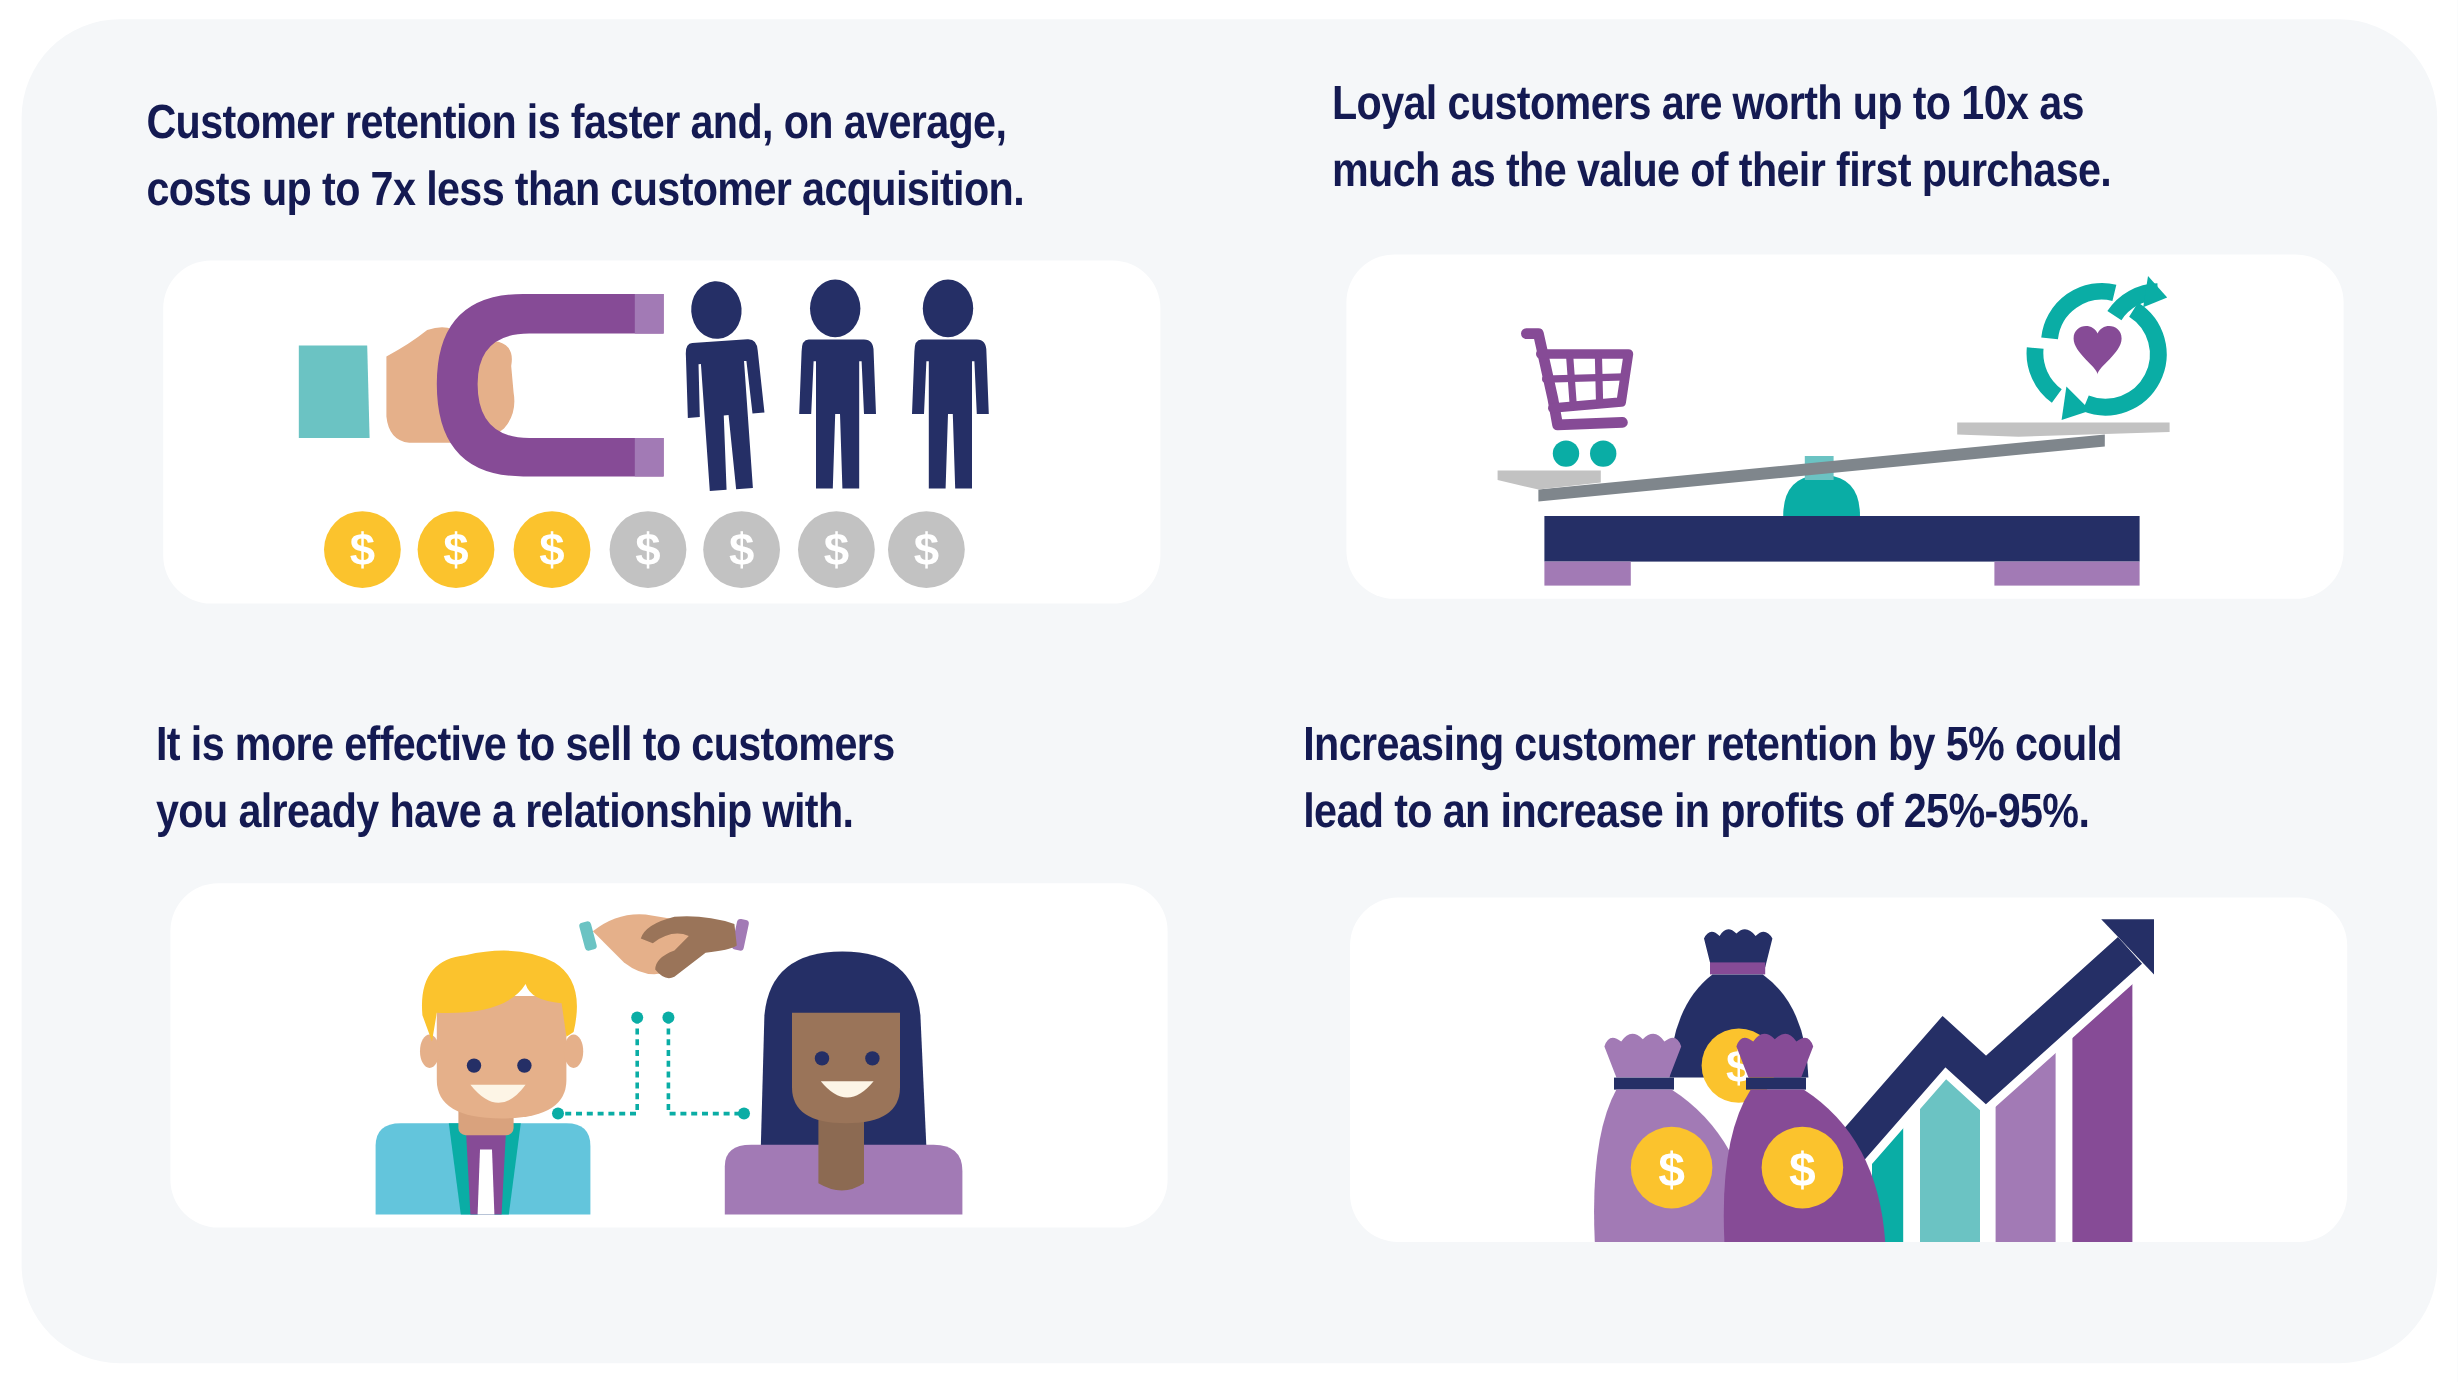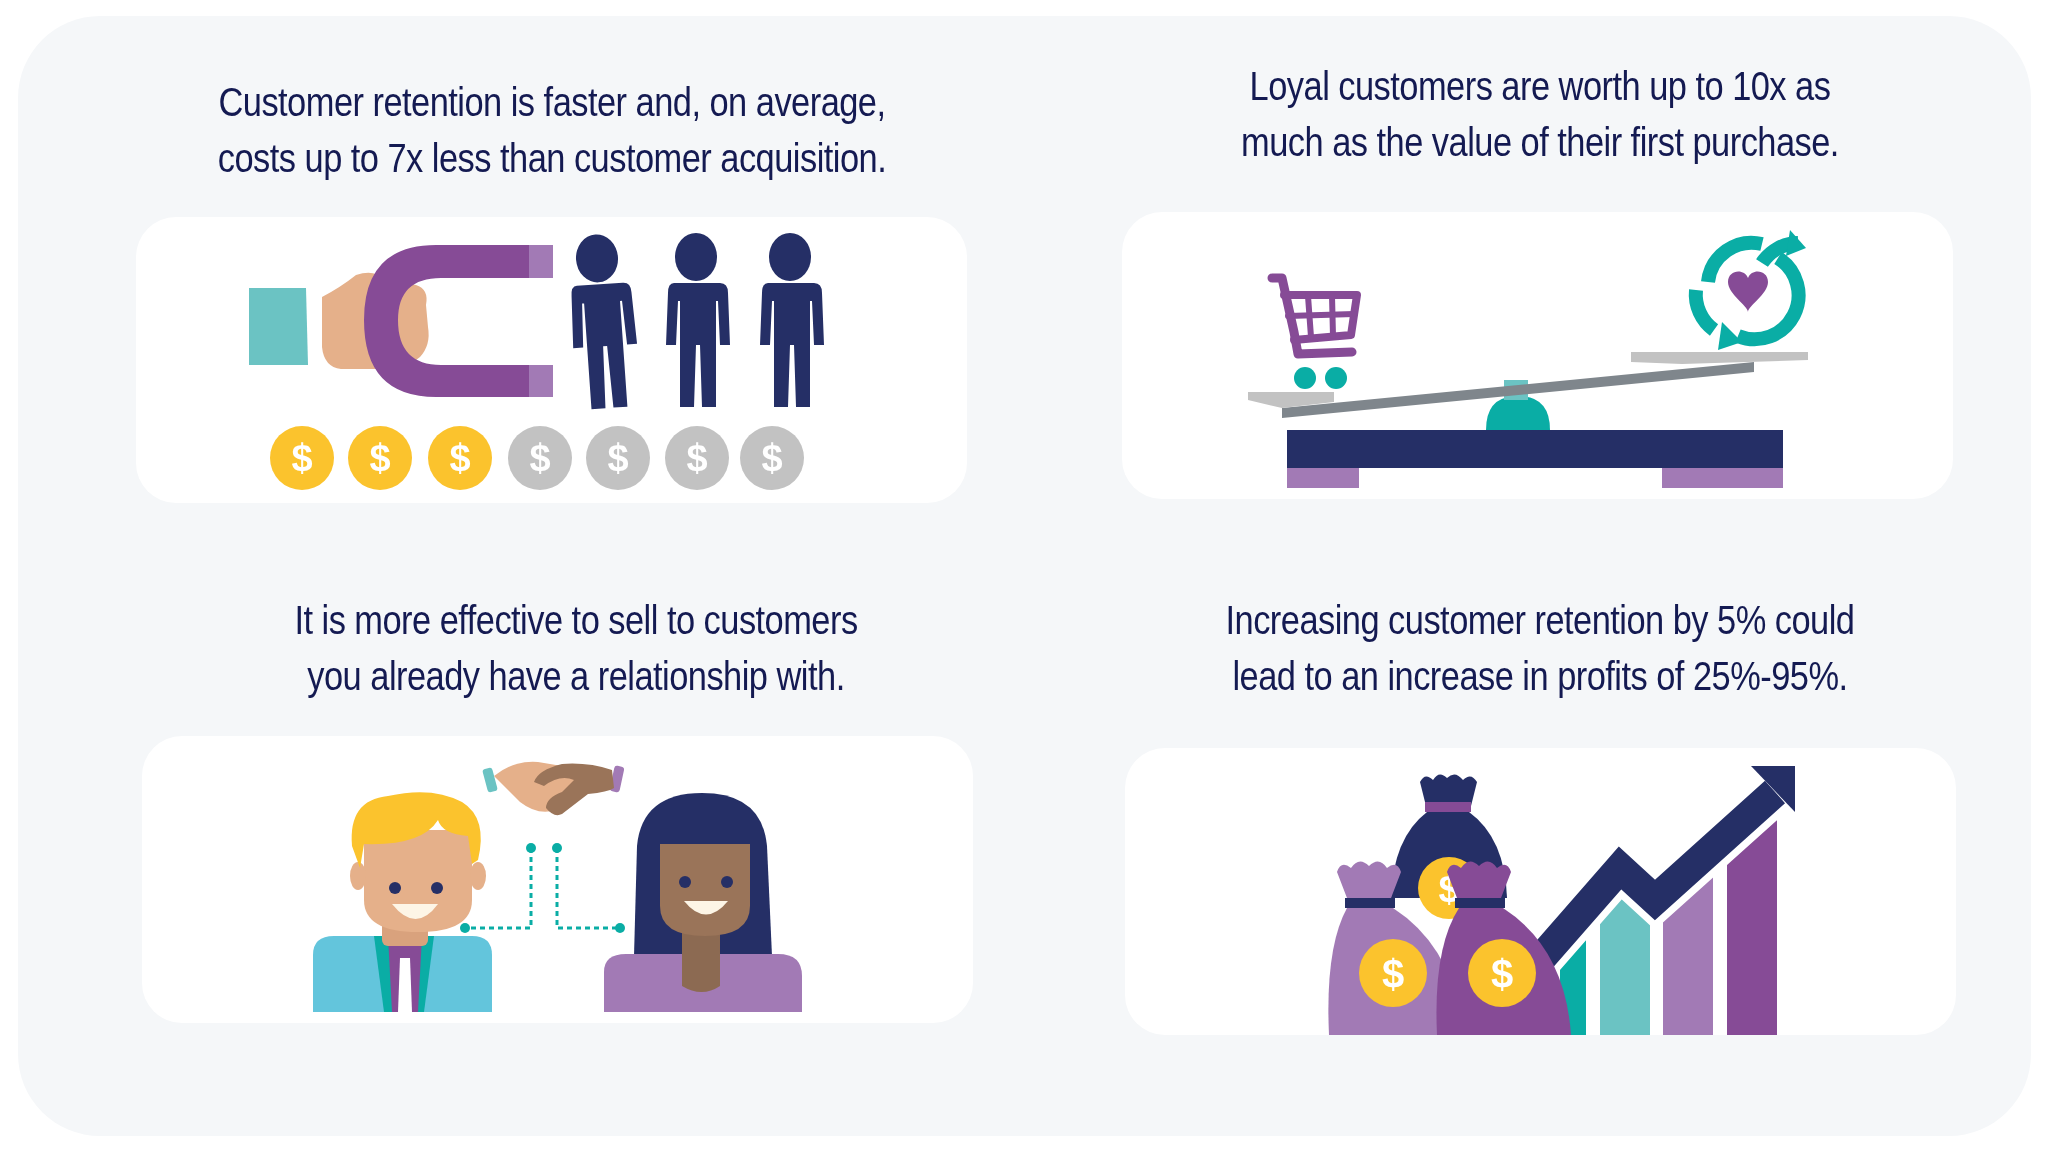--- a/index.html
+++ b/index.html
@@ -6,22 +6,22 @@
   body {
     width: 2048px; height: 1152px; position: relative; overflow: hidden;
     background: #ffffff;
     font-family: "Liberation Sans", "DejaVu Sans", sans-serif;
   }
   .panel {
     position: absolute; left: 18px; top: 16px; width: 2013px; height: 1120px;
     background: #f5f7f9; border-radius: 82px;
   }
   .headline {
-    position: absolute; width: 1000px; text-align: center;
-    color: #141a52; font-weight: normal; font-size: 40px; line-height: 56px;
+    position: absolute; width: 1000px; 
+    color: #141a52; font-weight: bold; font-size: 40px; line-height: 56px;
     letter-spacing: -0.6px;
   }
   .headline span { display: block; white-space: nowrap; transform: scaleX(0.86); transform-origin: center; }
   .card {
     position: absolute; background: #ffffff; border-radius: 40px; overflow: hidden;
   }
   .card svg { position: absolute; left: 0; top: 0; }
 </style>
 </head>
 <body>
@@ -131,21 +131,21 @@
       <path d="M586,70 A44,44 0 0 1 640,32" fill="none" stroke="#0aada5" stroke-width="14"></path>
       <path d="M574,78 A44,44 0 0 0 592,118" fill="none" stroke="#0aada5" stroke-width="14"></path>
       <polygon points="668,18 684,36 664,44" fill="#0aada5"></polygon>
       <path d="M656,46 A44,44 0 0 1 616,124" fill="none" stroke="#0aada5" stroke-width="14"></path>
       <polygon points="600,110 620,130 596,138" fill="#0aada5"></polygon>
       <path d="M606,70 C606,58 622,56 626,66 C630,56 646,58 646,70 C646,82 626,94 626,100 C626,94 606,82 606,70 Z" fill="#864b96"></path>
     </g>
   </svg>
 </div>
 
-<div class="headline" style="left:76px; top:592px;">
+<div class="headline" style="left:60px; top:592px;">
   <span>It is more effective to sell to customers</span>
   <span>you already have a relationship with.</span>
 </div>
 <div class="card" style="left:142px; top:736px; width:831px; height:287px;">
   <svg width="831" height="287" viewBox="0 0 831 287">
 
     <g>
       <path d="M171,219 Q171,200 192,200 L330,200 Q350,200 350,219 L350,276 L171,276 Z" fill="#63c5dc"></path>
       <polygon points="232,200 292,200 282,276 242,276" fill="#0aada5"></polygon>
       <polygon points="246,200 280,200 276,276 250,276" fill="#864b96"></polygon>
@@ -183,21 +183,21 @@
     </g>
     <g fill="#0aada5">
       <circle cx="389" cy="112" r="5"></circle>
         <circle cx="415" cy="112" r="5"></circle>
       <circle cx="323" cy="192" r="5"></circle>
         <circle cx="478" cy="192" r="5"></circle>
     </g>
   </svg>
 </div>
 
-<div class="headline" style="left:1040px; top:592px;">
+<div class="headline" style="left:1016px; top:592px;">
   <span>Increasing customer retention by 5% could</span>
   <span>lead to an increase in profits of 25%-95%.</span>
 </div>
 <div class="card" style="left:1125px; top:748px; width:831px; height:287px;">
   <svg width="831" height="287" viewBox="0 0 831 287">
 
     <g>
       <polygon points="435,200 461,178 461,287 435,287" fill="#0aada5"></polygon>
       <polygon points="475,165 500,148 525,165 525,287 475,287" fill="#6bc3c3"></polygon>
       <polygon points="538,155 588,114 588,287 538,287" fill="#a27ab5"></polygon>

